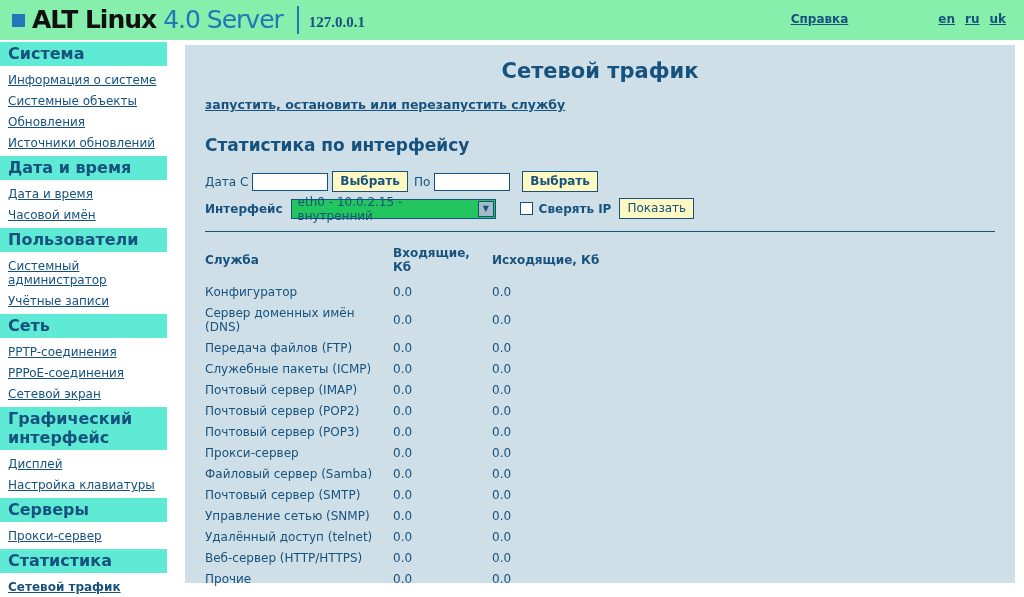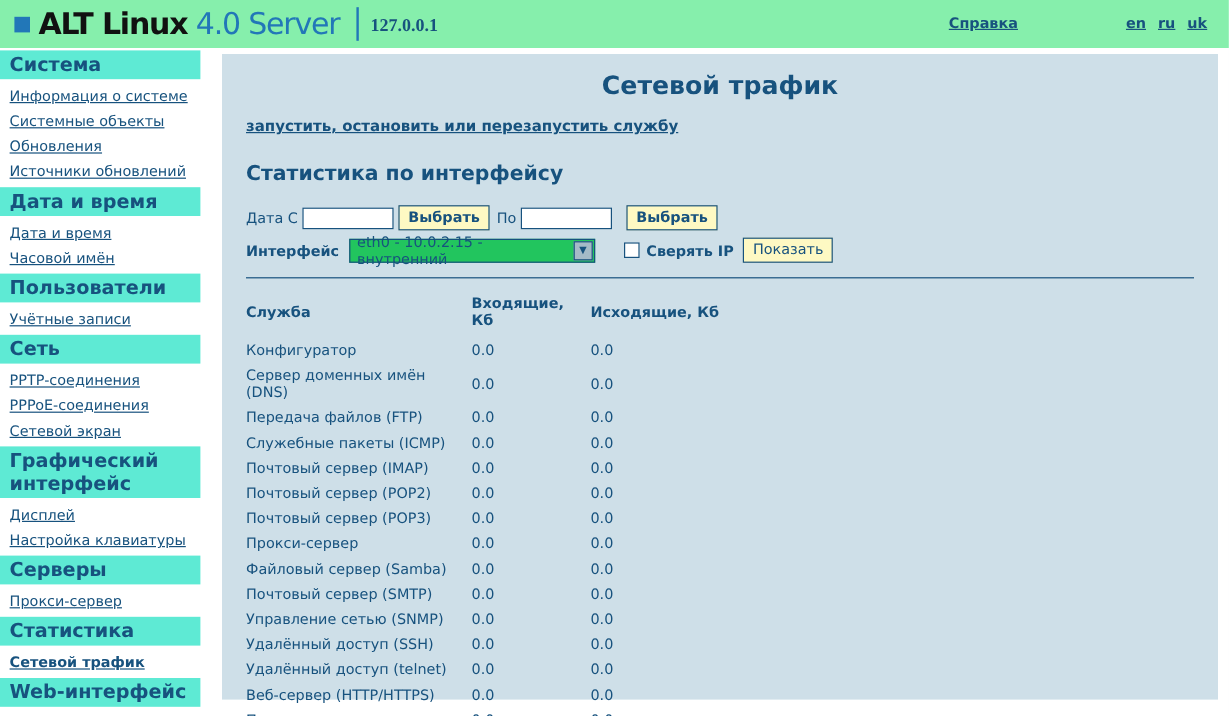--- a/index.html
+++ b/index.html
@@ -75,20 +75,21 @@
 <div class="sidebar">
     <div class="sb-section">Система</div>
     <a class="sb-link">Информация о системе</a>
     <a class="sb-link">Системные объекты</a>
     <a class="sb-link">Обновления</a>
     <a class="sb-link">Источники обновлений</a>
     <div class="sb-section">Дата и время</div>
     <a class="sb-link">Дата и время</a>
     <a class="sb-link">Часовой имён</a>
     <div class="sb-section">Пользователи</div>
+    <a class="sb-link">Системный администратор</a>
     <a class="sb-link">Учётные записи</a>
     <div class="sb-section">Сеть</div>
     <a class="sb-link">PPTP-соединения</a>
     <a class="sb-link">PPPoE-соединения</a>
     <a class="sb-link">Сетевой экран</a>
     <div class="sb-section">Графический интерфейс</div>
     <a class="sb-link">Дисплей</a>
     <a class="sb-link">Настройка клавиатуры</a>
     <div class="sb-section">Серверы</div>
     <a class="sb-link">Прокси-сервер</a>
@@ -183,25 +184,20 @@
           <td>Почтовый сервер (SMTP)</td>
           <td>0.0</td>
           <td>0.0</td>
         </tr>
         <tr>
           <td>Управление сетью (SNMP)</td>
           <td>0.0</td>
           <td>0.0</td>
         </tr>
         <tr>
-          <td>Удалённый доступ (SSH)</td>
-          <td>0.0</td>
-          <td>0.0</td>
-        </tr>
-        <tr>
           <td>Удалённый доступ (telnet)</td>
           <td>0.0</td>
           <td>0.0</td>
         </tr>
         <tr>
           <td>Веб-сервер (HTTP/HTTPS)</td>
           <td>0.0</td>
           <td>0.0</td>
         </tr>
         <tr>

